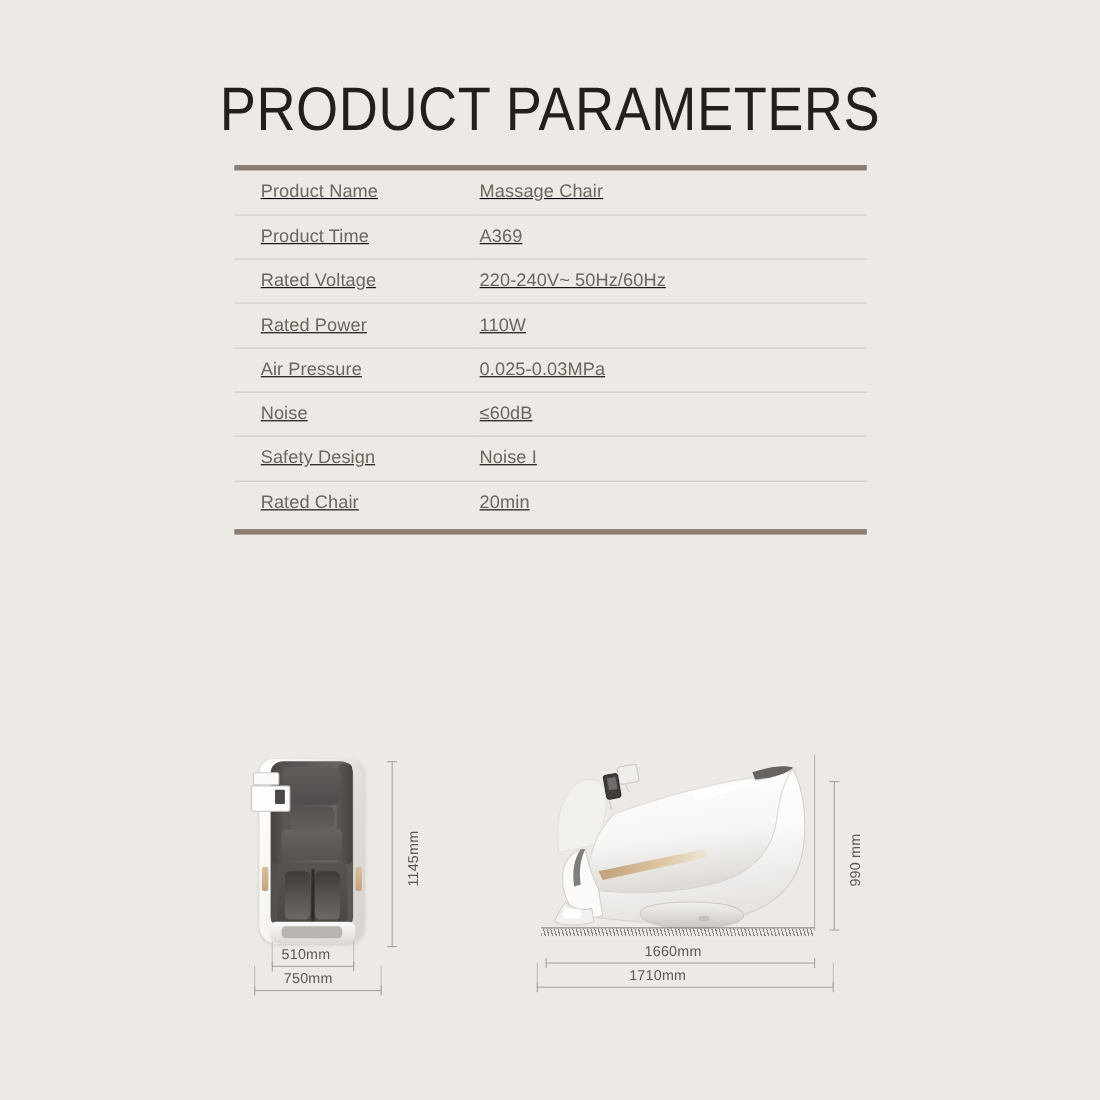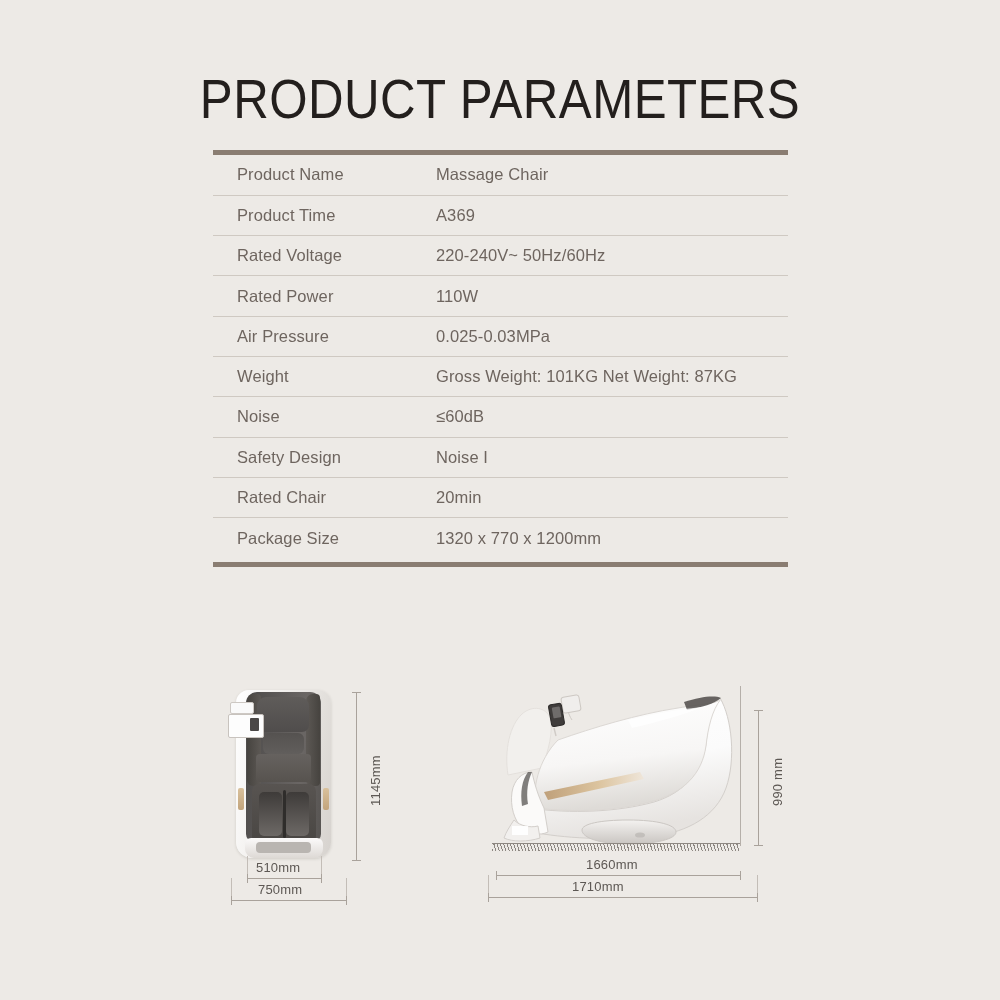--- a/index.html
+++ b/index.html
@@ -47,20 +47,21 @@
     background: #8a7d72;
     width: 100%;
   }
   .rule-bottom {
     margin-top: 4px;
   }
   .spec-rows {
     width: 100%;
     border-collapse: collapse;
     table-layout: fixed;
+    text-decoration: underline;
   }
   .spec-rows tr {
     height: 40.3px;
   }
   .spec-rows td {
     border-bottom: 1px solid #cfc9c2;
     font-size: 16.5px;
     color: #6e655f;
     vertical-align: middle;
     padding: 0;
@@ -354,38 +355,30 @@
         </tr>
         <tr>
           <td class="k">Rated Power</td>
           <td class="v">110W</td>
         </tr>
         <tr>
           <td class="k">Air Pressure</td>
           <td class="v">0.025-0.03MPa</td>
         </tr>
         <tr>
-          <td class="k">Weight</td>
-          <td class="v">Gross Weight: 101KG   Net Weight: 87KG</td>
-        </tr>
-        <tr>
           <td class="k">Noise</td>
           <td class="v">≤60dB</td>
         </tr>
         <tr>
           <td class="k">Safety Design</td>
           <td class="v">Noise I</td>
         </tr>
         <tr>
           <td class="k">Rated Chair</td>
           <td class="v">20min</td>
-        </tr>
-        <tr>
-          <td class="k">Package Size</td>
-          <td class="v">1320 x 770 x 1200mm</td>
         </tr>
       </tbody>
     </table>
 
     <div class="rule-bottom"></div>
   </div>
 
   <div class="drawings">
 
     <div class="front-view">

